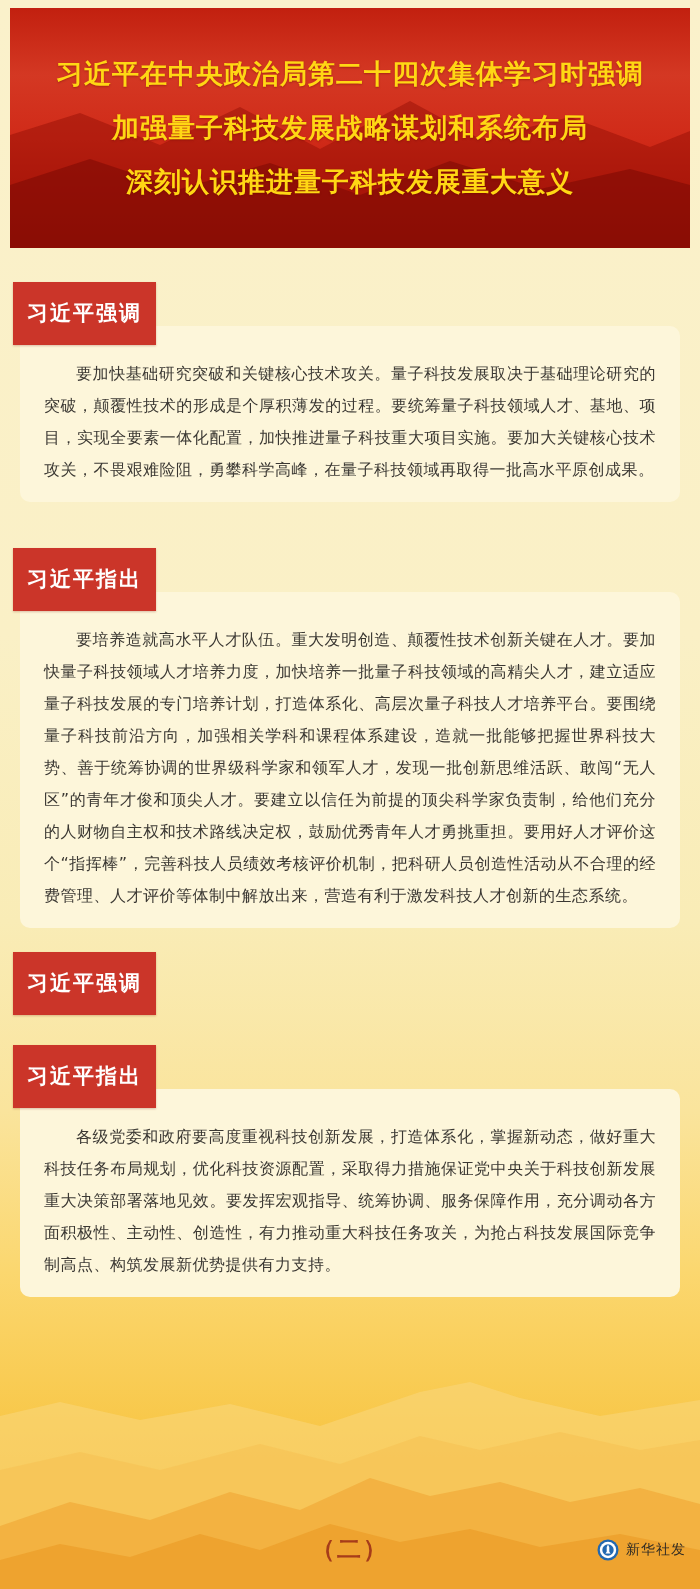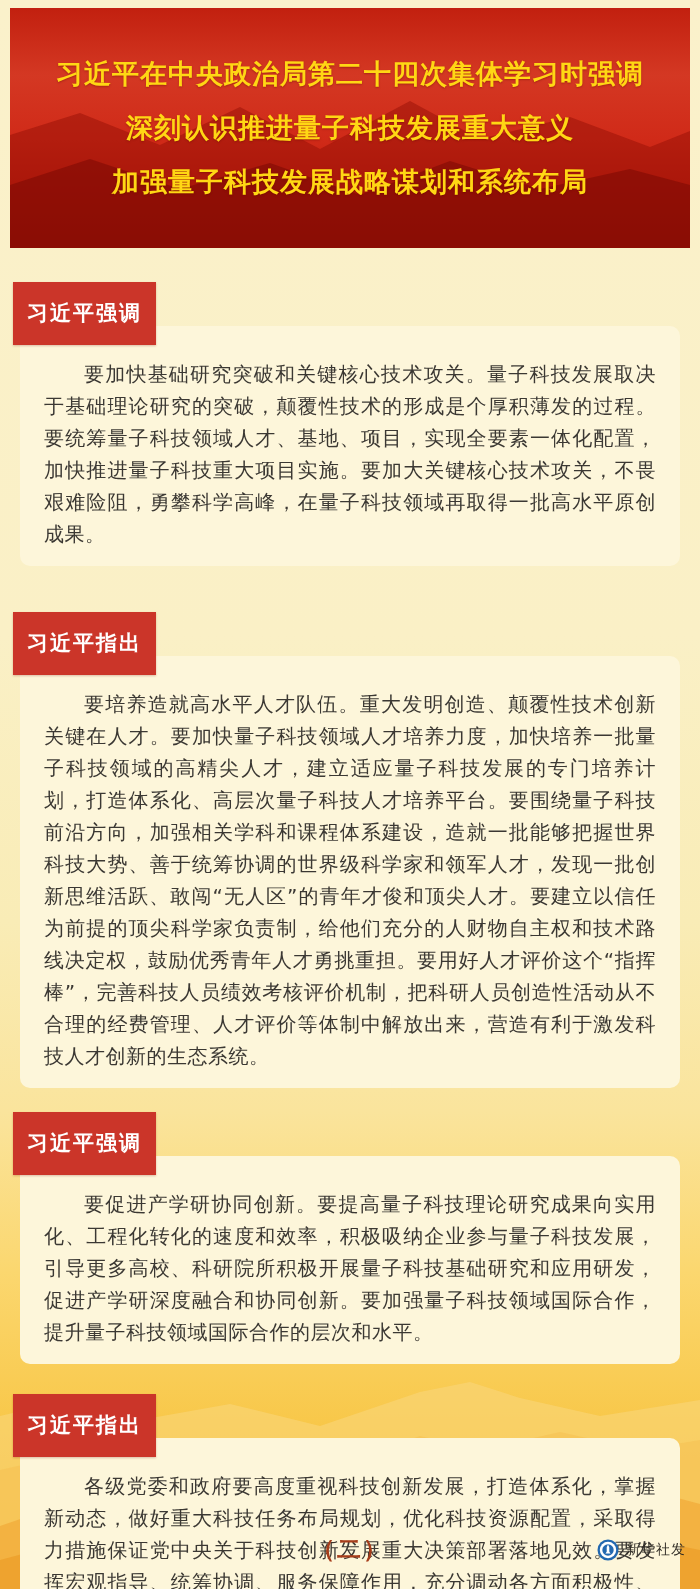--- a/index.html
+++ b/index.html
@@ -54,21 +54,21 @@
   }
   .box {
     position:relative; z-index:1;
     margin-top:-19px;
     background:#fdf6da;
     border-radius:10px;
     padding:32px 24px 16px;
   }
   .box p {
     color:#3b3833;
-    font-size:20px;
+    font-size:16px;
     line-height:32px;
     text-align:justify;
     text-indent:2em;
     letter-spacing:.5px;
   }
 
   
   .footer-mountains {
     position:absolute; left:0; right:0; bottom:0;
     width:100%; height:215px; display:block;
@@ -92,43 +92,40 @@
 <body>
 
 <div class="page">
 
   <header class="banner">
     <svg class="banner-mountains" viewBox="0 0 680 175" preserveAspectRatio="none" aria-hidden="true">
       <path d="M0,62 L70,40 L150,72 L230,34 L310,76 L400,28 L470,66 L560,44 L640,74 L680,58 L680,175 L0,175 Z" fill="rgba(150,16,6,0.50)"></path>
       <path d="M0,112 L80,86 L170,116 L260,90 L350,122 L440,88 L530,116 L620,96 L680,112 L680,175 L0,175 Z" fill="rgba(122,10,3,0.55)"></path>
     </svg>
     <div class="title-line">习近平在中央政治局第二十四次集体学习时强调</div>
+    <div class="title-line">加强量子科技发展战略谋划和系统布局</div>
     <div class="title-line">深刻认识推进量子科技发展重大意义</div>
-    <div class="title-line">加强量子科技发展战略谋划和系统布局</div>
   </header>
 
   <section class="quote-section sec-1">
     <div class="badge">习近平强调</div>
     <div class="box">
       <p>要加快基础研究突破和关键核心技术攻关。量子科技发展取决于基础理论研究的突破，颠覆性技术的形成是个厚积薄发的过程。要统筹量子科技领域人才、基地、项目，实现全要素一体化配置，加快推进量子科技重大项目实施。要加大关键核心技术攻关，不畏艰难险阻，勇攀科学高峰，在量子科技领域再取得一批高水平原创成果。</p>
     </div>
   </section>
 
   <section class="quote-section sec-2">
     <div class="badge">习近平指出</div>
     <div class="box">
       <p>要培养造就高水平人才队伍。重大发明创造、颠覆性技术创新关键在人才。要加快量子科技领域人才培养力度，加快培养一批量子科技领域的高精尖人才，建立适应量子科技发展的专门培养计划，打造体系化、高层次量子科技人才培养平台。要围绕量子科技前沿方向，加强相关学科和课程体系建设，造就一批能够把握世界科技大势、善于统筹协调的世界级科学家和领军人才，发现一批创新思维活跃、敢闯“无人区”的青年才俊和顶尖人才。要建立以信任为前提的顶尖科学家负责制，给他们充分的人财物自主权和技术路线决定权，鼓励优秀青年人才勇挑重担。要用好人才评价这个“指挥棒”，完善科技人员绩效考核评价机制，把科研人员创造性活动从不合理的经费管理、人才评价等体制中解放出来，营造有利于激发科技人才创新的生态系统。</p>
     </div>
   </section>
 
   <section class="quote-section sec-3">
     <div class="badge">习近平强调</div>
-    <div class="box">
-      <p>要促进产学研协同创新。要提高量子科技理论研究成果向实用化、工程化转化的速度和效率，积极吸纳企业参与量子科技发展，引导更多高校、科研院所积极开展量子科技基础研究和应用研发，促进产学研深度融合和协同创新。要加强量子科技领域国际合作，提升量子科技领域国际合作的层次和水平。</p>
-    </div>
   </section>
 
   <section class="quote-section sec-4">
     <div class="badge">习近平指出</div>
     <div class="box">
       <p>各级党委和政府要高度重视科技创新发展，打造体系化，掌握新动态，做好重大科技任务布局规划，优化科技资源配置，采取得力措施保证党中央关于科技创新发展重大决策部署落地见效。要发挥宏观指导、统筹协调、服务保障作用，充分调动各方面积极性、主动性、创造性，有力推动重大科技任务攻关，为抢占科技发展国际竞争制高点、构筑发展新优势提供有力支持。</p>
     </div>
   </section>
 
   <svg class="footer-mountains" viewBox="0 0 700 215" preserveAspectRatio="none" aria-hidden="true">

